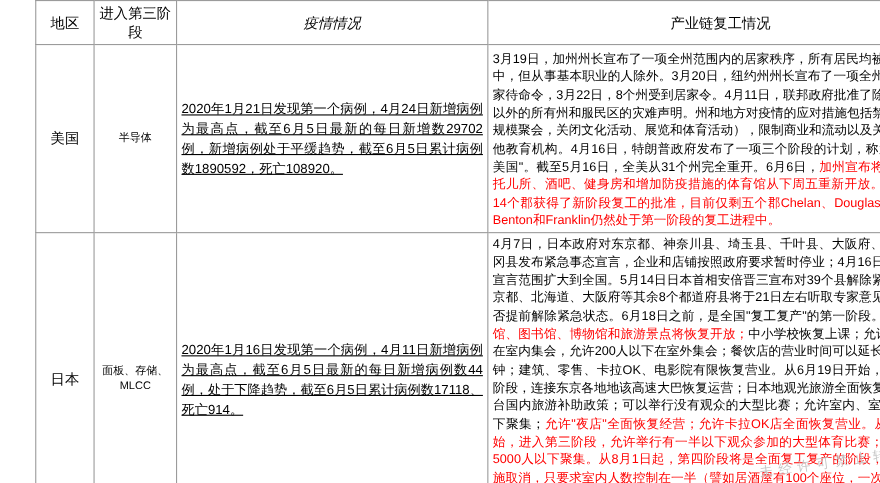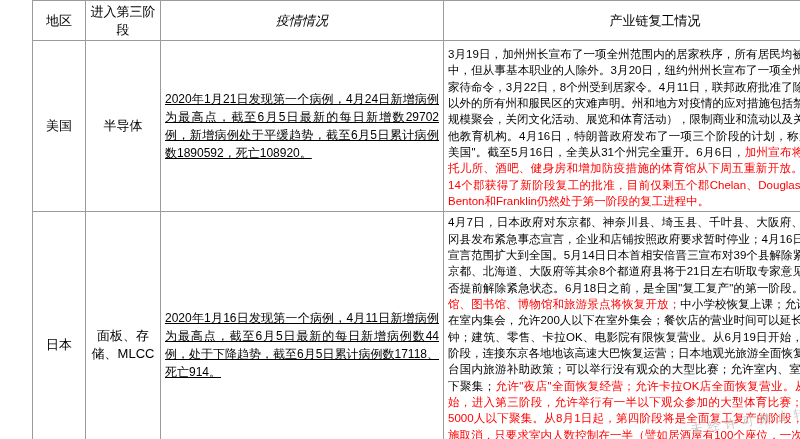--- a/index.html
+++ b/index.html
@@ -36,21 +36,21 @@
   .col-direction { width: 66px; }
   .col-epidemic { width: 274px; font-style: italic; }
   .col-chain { width: 414px; }
 
   td.c-region {
     text-align: center;
     font-size: 13px;
   }
   td.c-direction {
     text-align: center;
-    font-size: 13px;
+    font-size: 10px;
     line-height: 1.4;
   }
   td.c-epidemic {
     font-size: 12px;
     line-height: 1.5;
     text-align: justify;
     vertical-align: middle;
     padding: 4px 6px;
     text-decoration: underline;
   }

